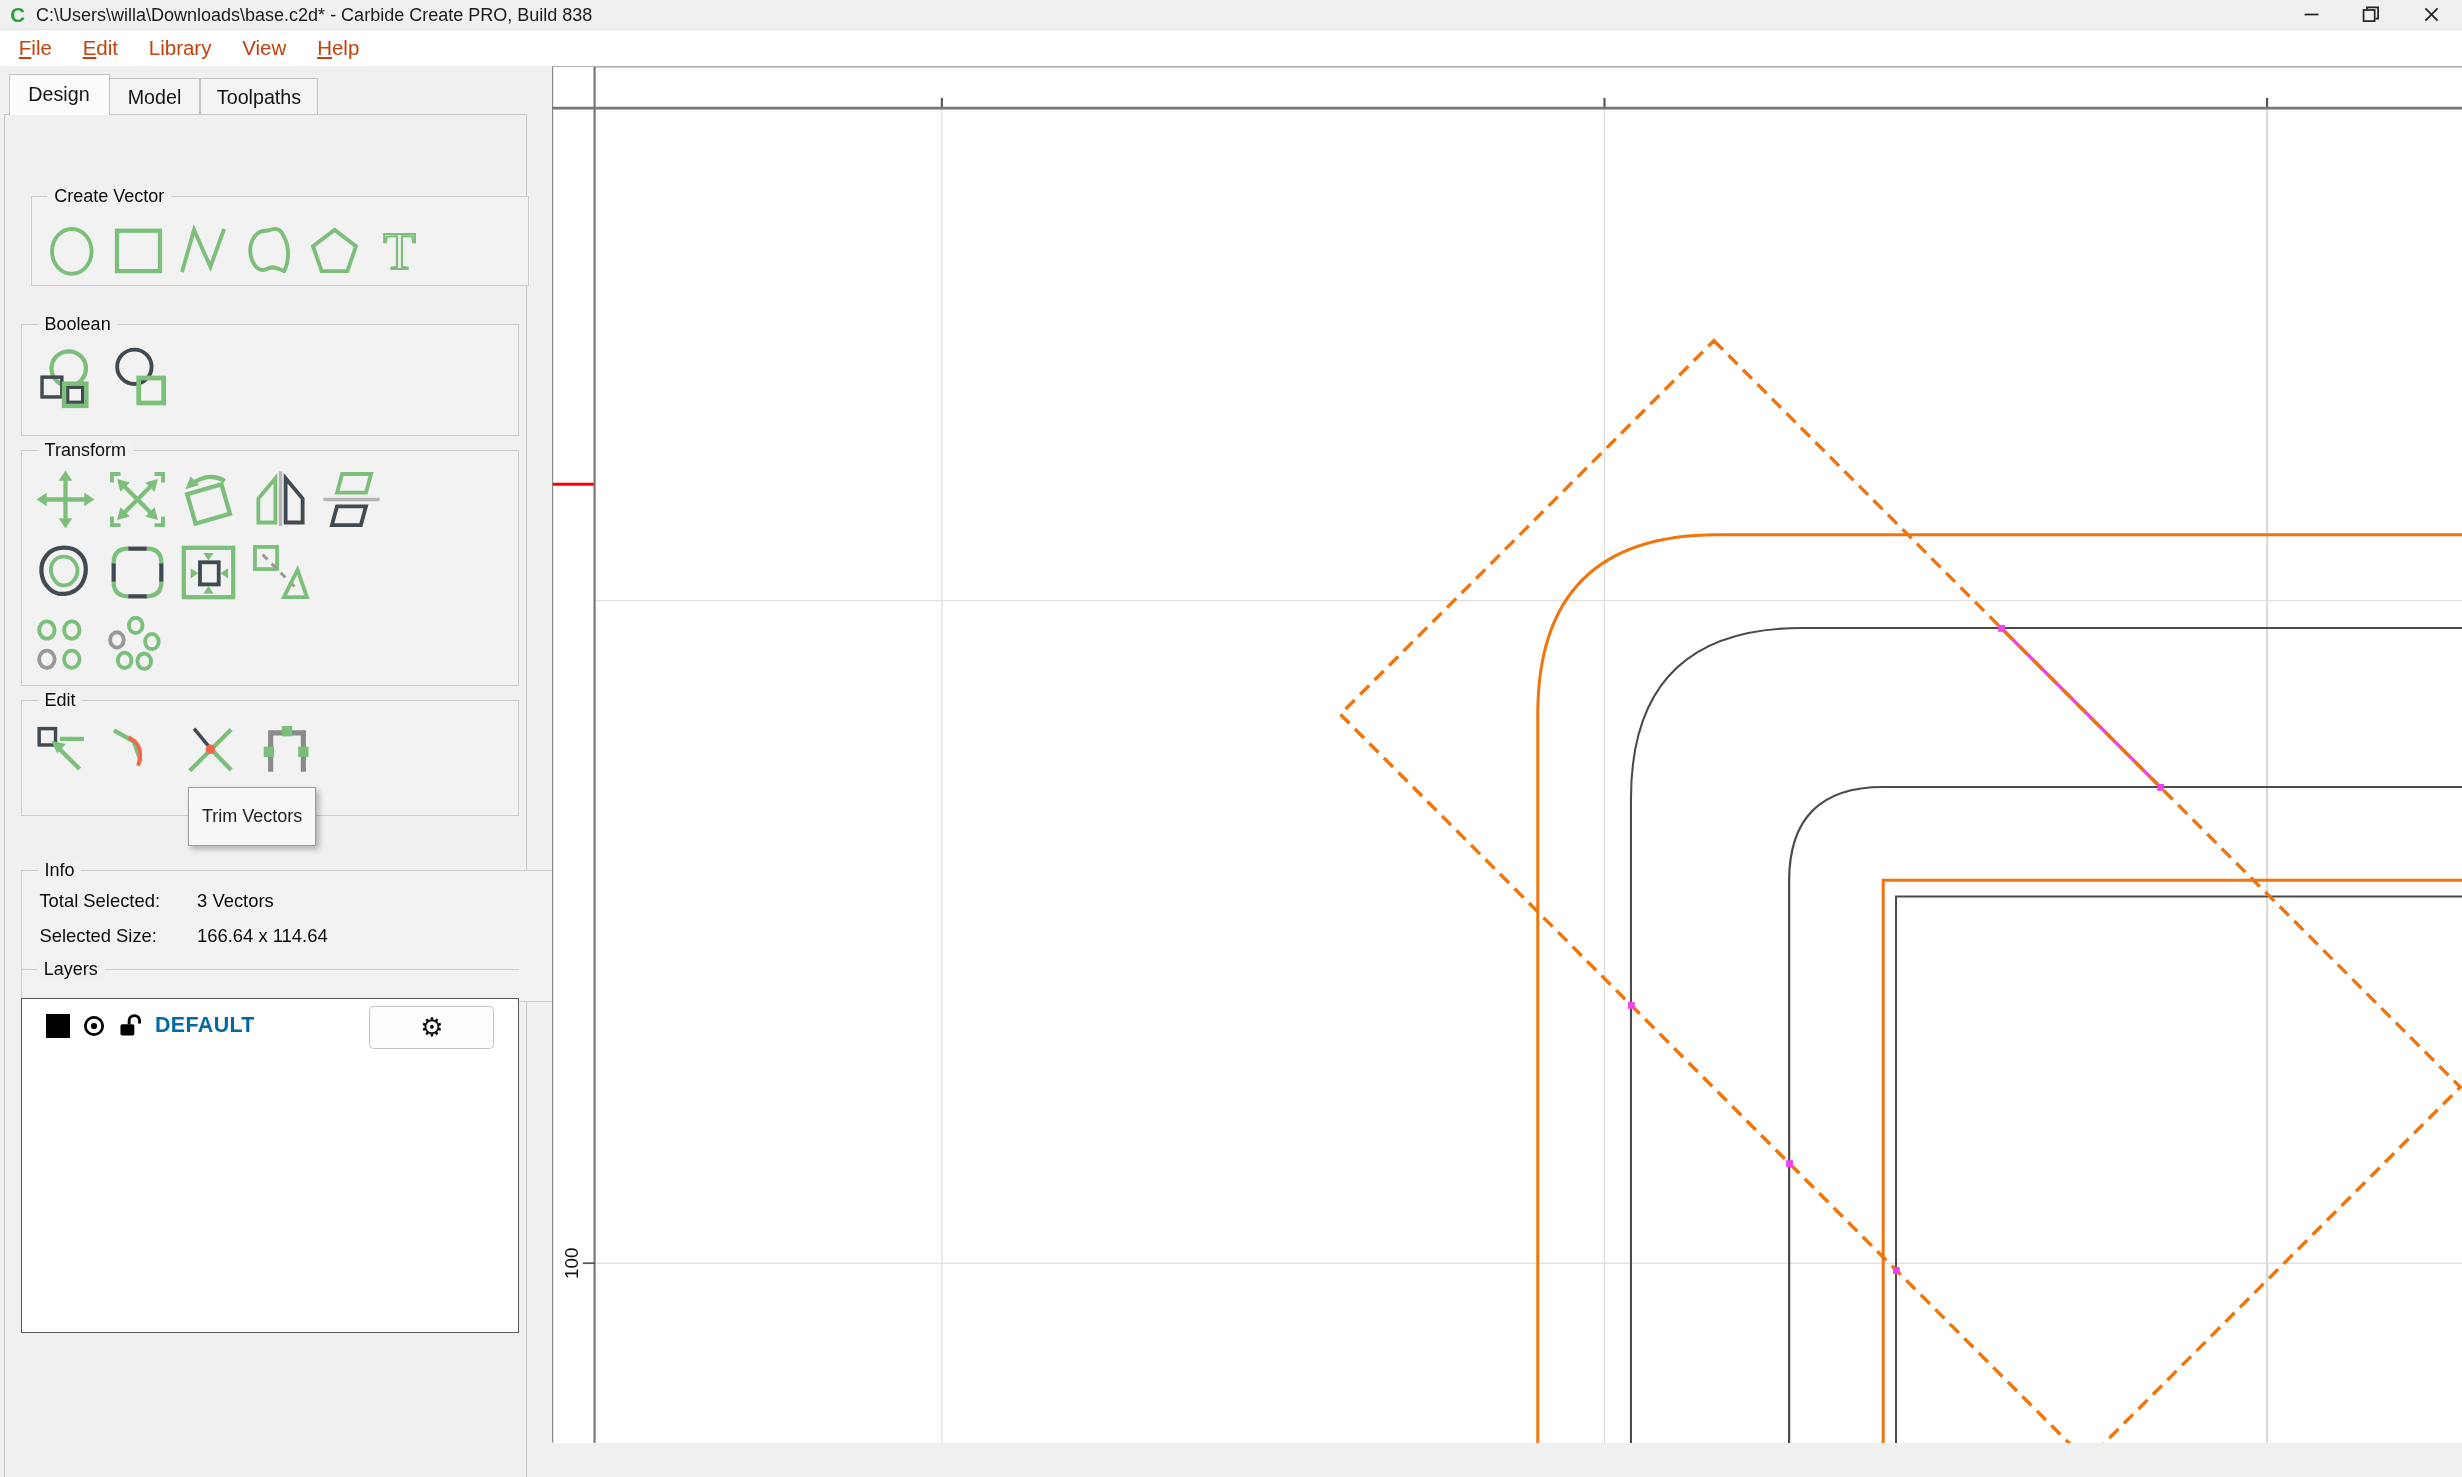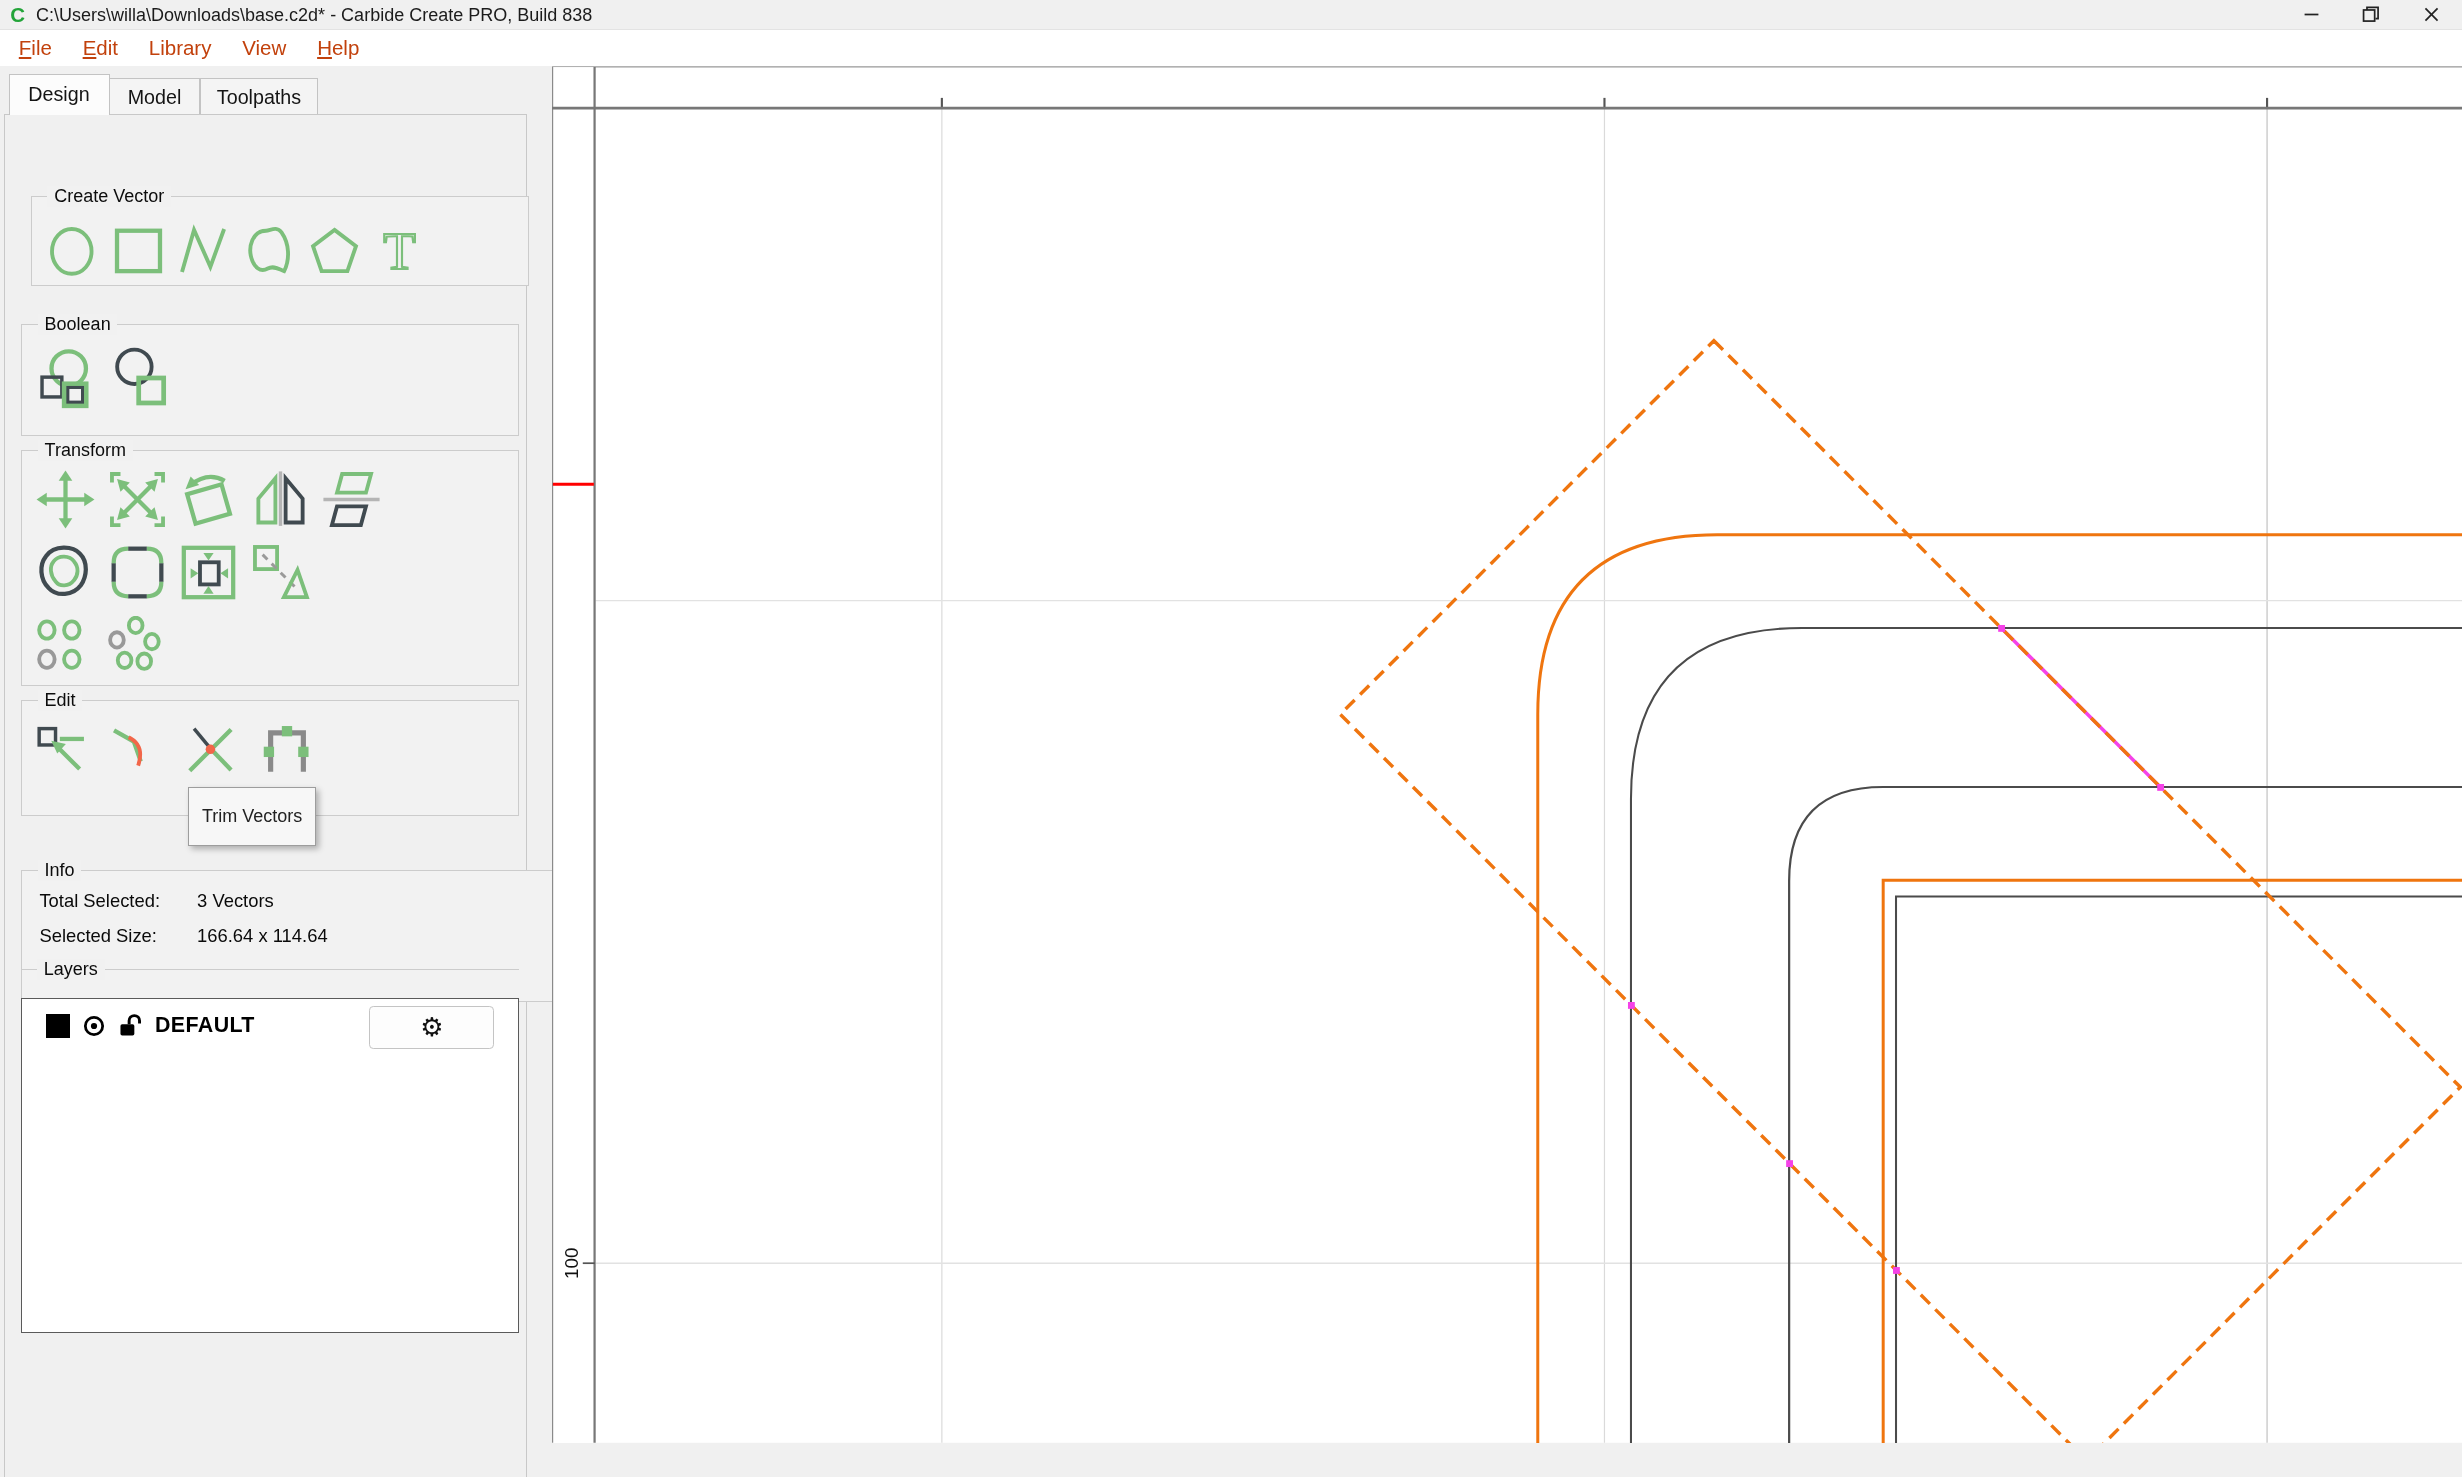--- a/index.html
+++ b/index.html
@@ -43,21 +43,21 @@
            padding:18px 13px;font-size:18px;color:#222;white-space:nowrap;
            box-shadow:3.4px 3.4px 6px rgba(0,0,0,0.28);}
 
   .info-row{display:flex;font-size:18.4px;color:#0a0a0a;line-height:35px;}
   .info-label{width:144px;padding-left:17px;}
   .info-value{padding-left:13.7px;}
 
   .layersbox{position:absolute;left:21.4px;top:932px;width:498px;height:335px;background:#ffffff;
              border:1.7px solid #5a5a5a;box-sizing:border-box;}
   .layer-row{position:absolute;left:0;top:0;width:100%;height:53px;display:flex;align-items:center;}
-  .layer-name{font-size:21.4px;font-weight:bold;color:#000000;margin-left:12px;letter-spacing:0.4px;}
+  .layer-name{font-size:21.4px;font-weight:bold;color:#0369a1;margin-left:12px;letter-spacing:0.4px;}
   .gear-btn{position:absolute;right:24px;top:6.8px;width:125px;height:43px;box-sizing:border-box;
             border:0.9px solid #c4c4c4;border-radius:4.3px;background:#fdfdfd;
             display:flex;align-items:center;justify-content:center;font-size:26px;color:#111;cursor:pointer;}
 
   
   .canvas-wrap{left:552px;top:66px;width:1910px;height:1377px;}
 </style>
 </head>
 <body>
 

